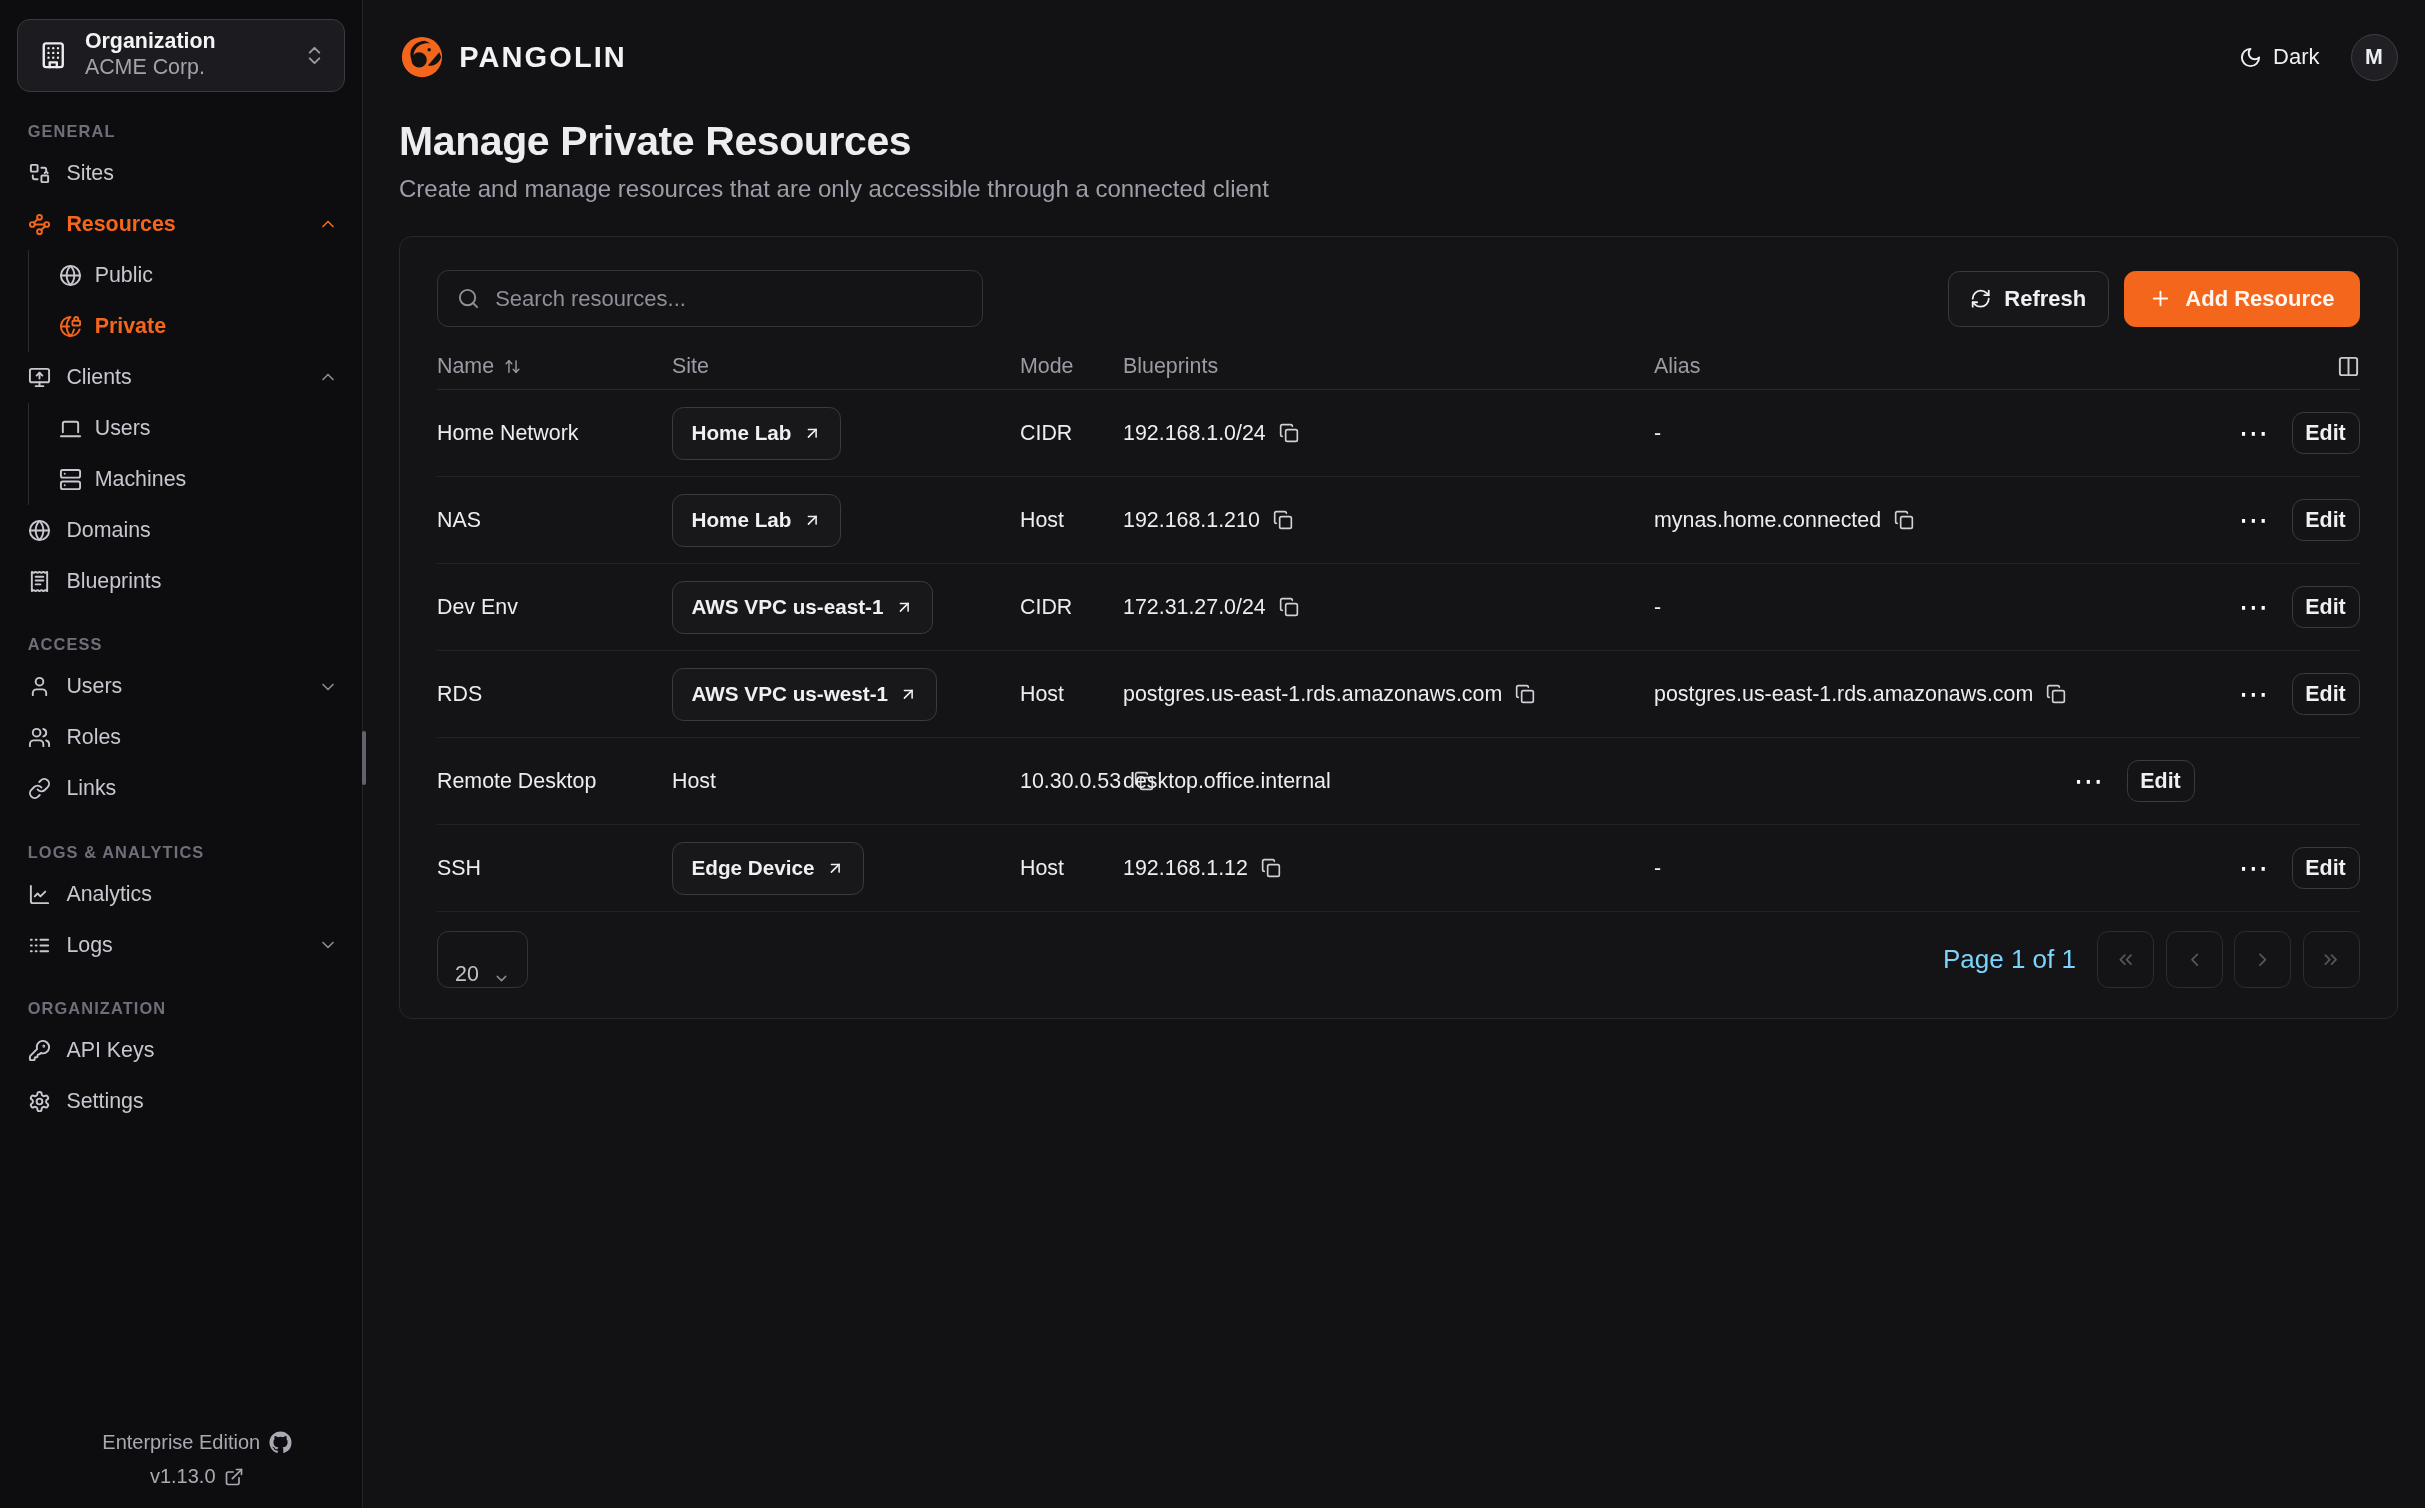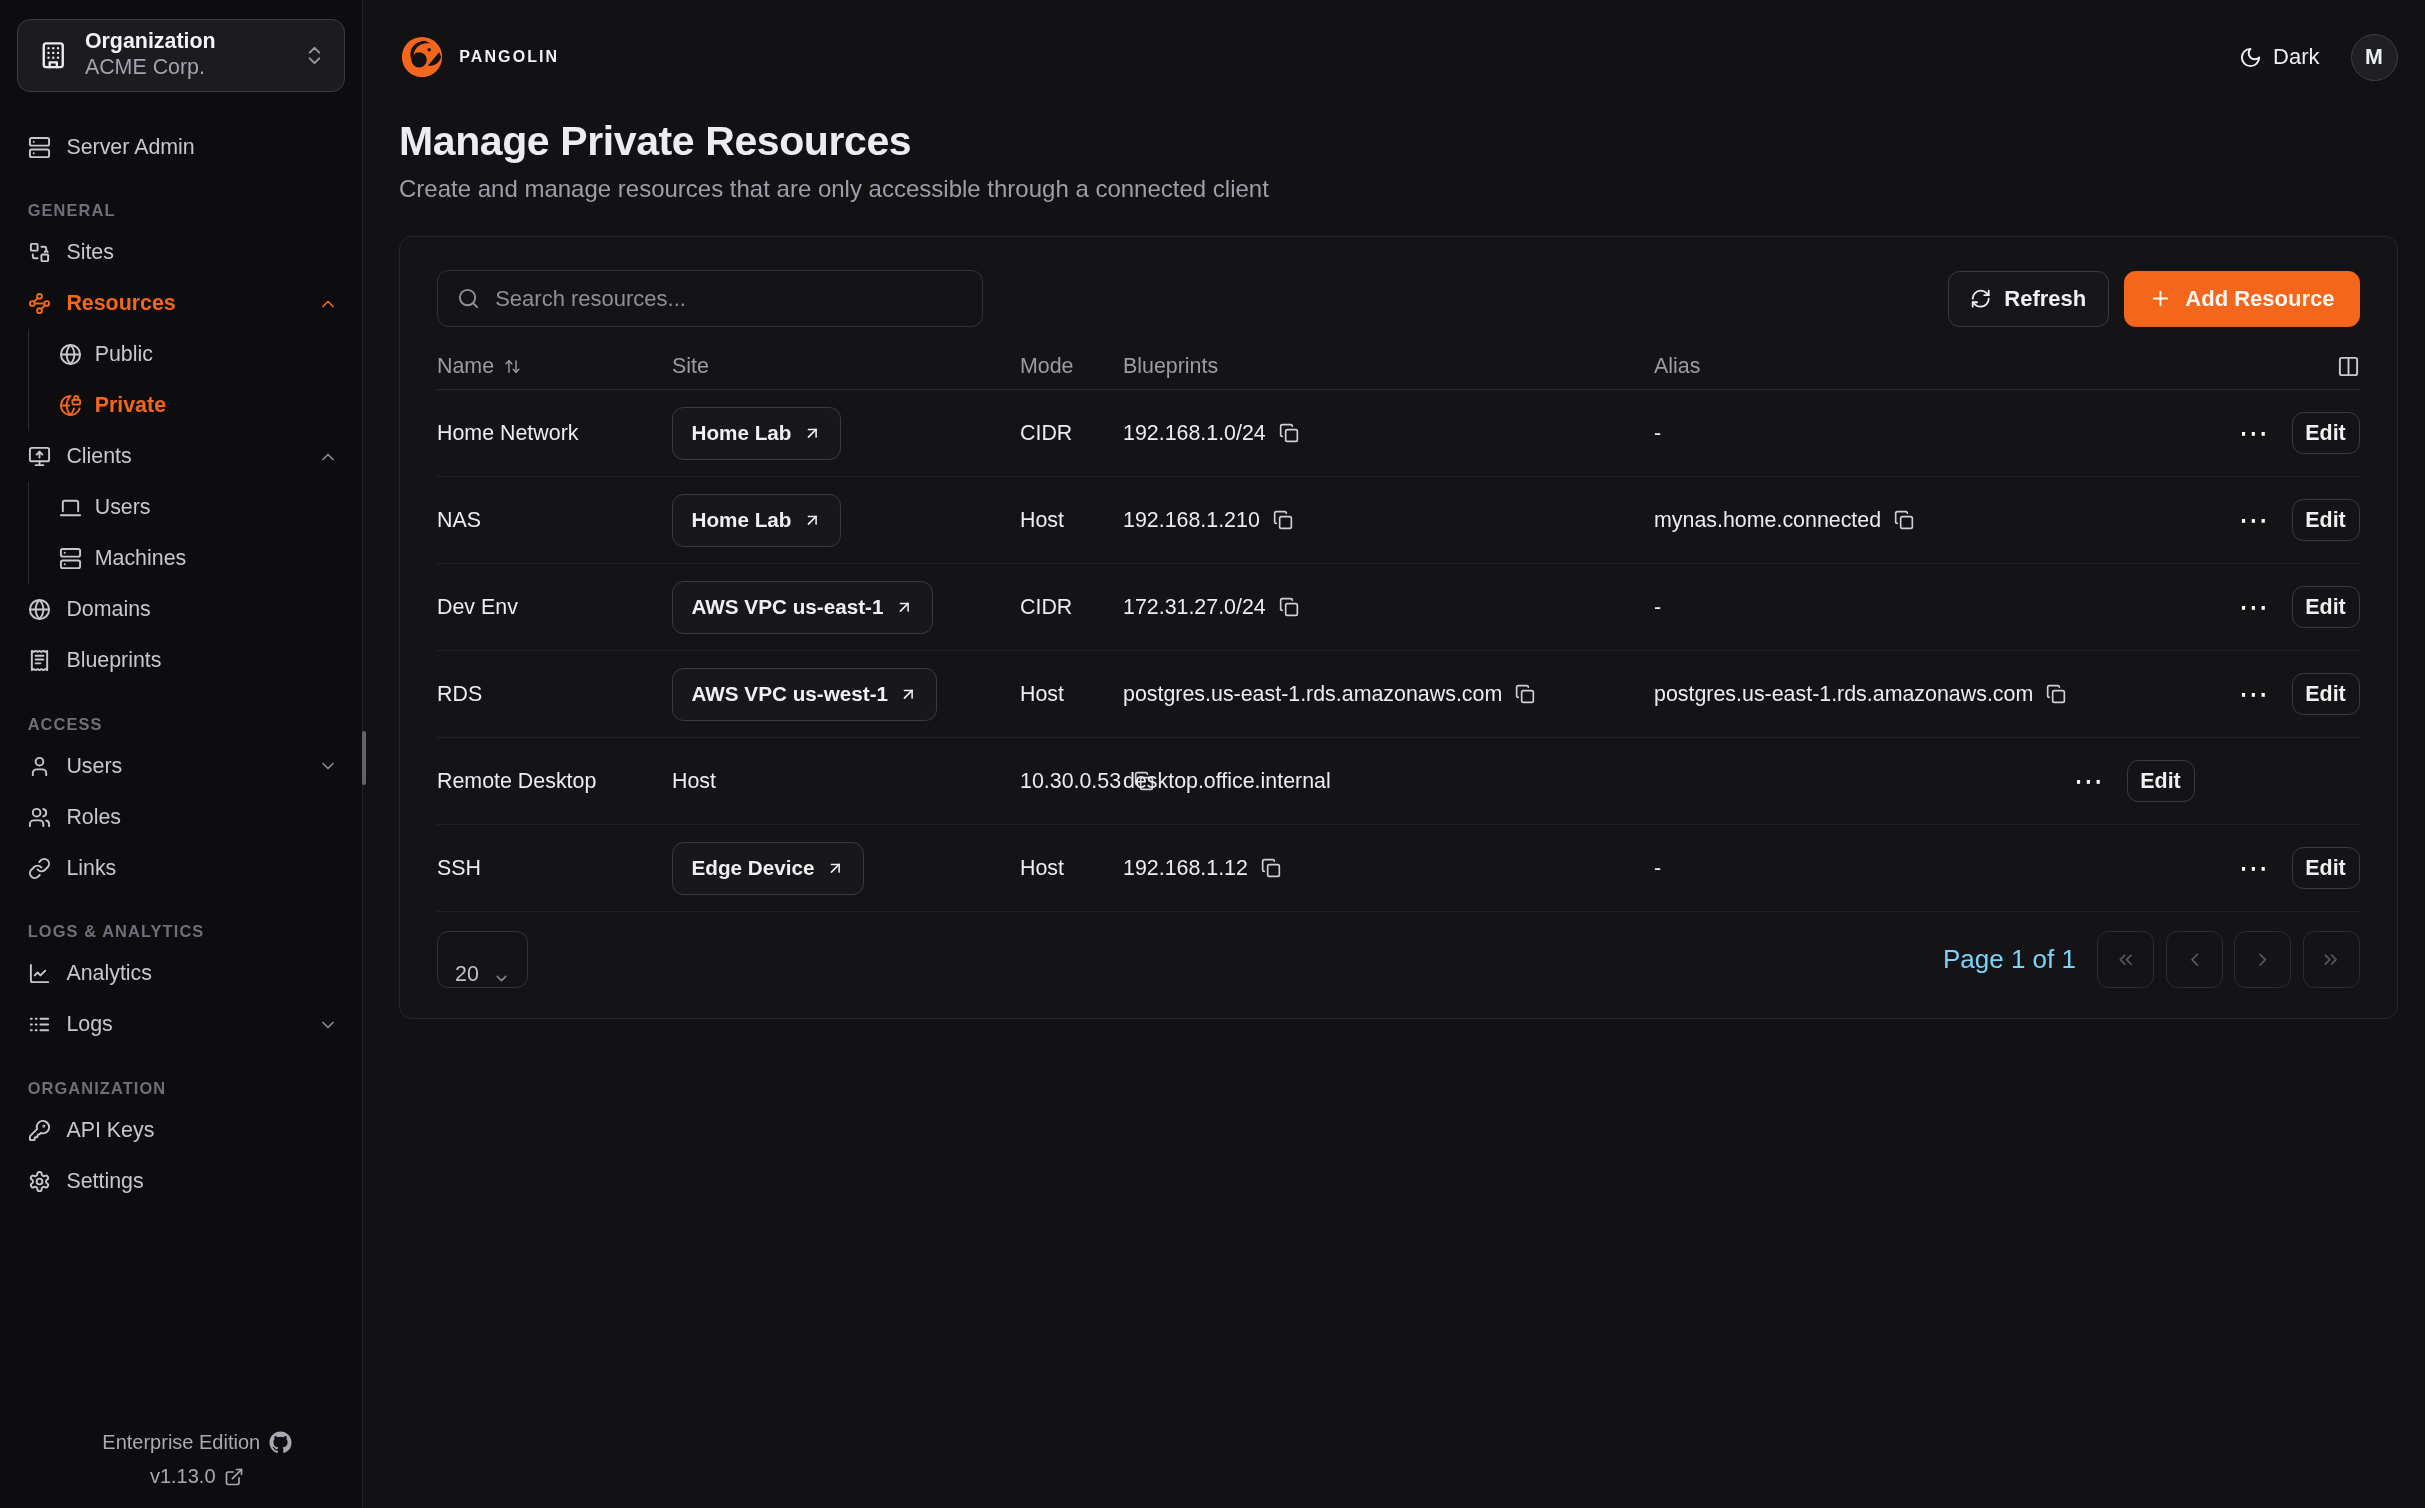--- a/index.html
+++ b/index.html
@@ -65,21 +65,21 @@
   .sidebar-footer .row2 { margin-top: 11.4px; }
   .scroll-thumb {
     position: absolute; left: 362px; top: 731px; width: 3.6px; height: 54px;
     background: #62626b; border-radius: 2.1px; z-index: 5;
   }
 
   
   .main { flex: 1; padding: 0 28.5px 0 36px; min-width: 0; }
   .topbar { height: 114px; display: flex; align-items: center; justify-content: space-between; }
   .brand { display: flex; align-items: center; gap: 14.2px; }
-  .brand-name { font-size: 16px; font-weight: 700; letter-spacing: 2.1px; color: #f2f2f4; }
+  .brand-name { font-size: 29px; font-weight: 700; letter-spacing: 2.1px; color: #f2f2f4; }
   .top-right { display: flex; align-items: center; gap: 31px; }
   .theme-toggle { display: flex; align-items: center; gap: 11.4px; font-size: 22px; color: #f0f0f2; cursor: pointer; }
   .avatar {
     width: 47px; height: 47px; border-radius: 50%;
     background: #202024; border: 0.7px solid #3e3e45;
     display: flex; align-items: center; justify-content: center;
     font-size: 21.4px; font-weight: 600; color: #eceff1; cursor: pointer;
   }
 
   .page-title { font-size: 41px; font-weight: 800; letter-spacing: -0.4px; margin-top: 4.3px; }
@@ -187,30 +187,20 @@
     </span>
     <span class="updown">
       <svg class="ic" width="23" height="23" viewBox="0 0 24 24">
           <path d="m7 15 5 5 5-5"></path>
           <path d="m7 9 5-5 5 5"></path>
         </svg>
     </span>
   </div>
 
   <nav class="nav">
-    <div class="nav-item">
-      <span>
-          <svg class="ic" width="23" height="23" viewBox="0 0 24 24">
-            <rect x="2" y="2" width="20" height="8" rx="2"></rect>
-            <rect x="2" y="14" width="20" height="8" rx="2"></rect>
-            <path d="M6 6h.01M6 18h.01"></path>
-          </svg>
-        </span>
-      <span class="nav-label">Server Admin</span>
-    </div>
 
     <div class="section-label">GENERAL</div>
 
     <div class="nav-item">
       <span>
           <svg class="ic" width="23" height="23" viewBox="0 0 24 24">
             <rect x="3" y="3" width="7" height="7" rx="1"></rect>
             <rect x="14" y="14" width="7" height="7" rx="1"></rect>
             <path d="M14 6h3a2 2 0 0 1 2 2v2"></path>
             <path d="m17.5 11.5 1.5-1.5 1.5 1.5"></path>

